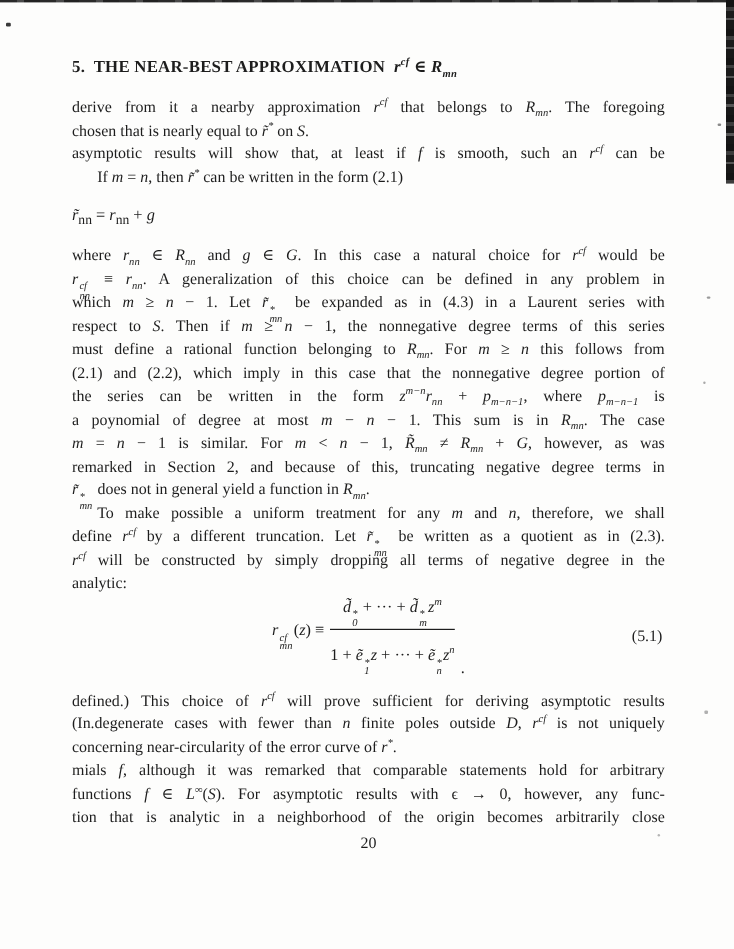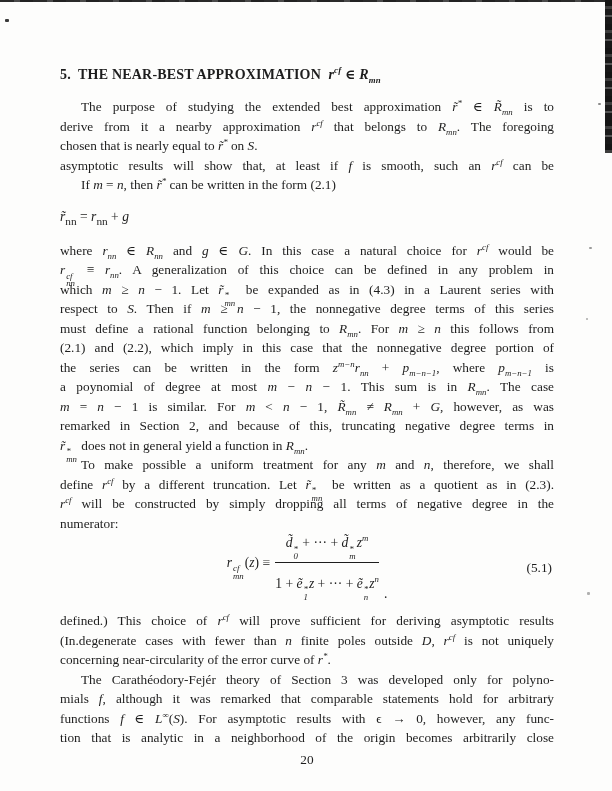--- a/index.html
+++ b/index.html
@@ -15,21 +15,21 @@
   .edge-right{position:absolute;right:0;top:0;width:7px;height:153px;
     background:repeating-linear-gradient(180deg,#141414 0 6px,#3d3d3d 6px 9px,#1b1b1b 9px 15px,#555 15px 17px,#181818 17px 24px);}
   .speck{position:absolute;border-radius:1px;}
   .sp1{left:5px;top:19px;width:4px;height:3px;background:#3a3a3a;}
   .sp2{right:11px;top:103px;width:3px;height:2px;background:#8a8a8a;}
   .sp3{right:20px;top:247px;width:3px;height:2px;background:#9a9a9a;}
   .sp4{right:24px;top:318px;width:2px;height:2px;background:#a8a8a8;}
   .sp5{right:22px;top:592px;width:3px;height:3px;background:#b0b0b0;}
   .sp6{left:548px;top:695px;width:2px;height:2px;background:#b5b5b5;}
 
-  .content{position:absolute;left:60px;top:66px;width:494px;}
+  .content{position:absolute;left:60px;top:48px;width:494px;}
   .doc-title{
     font-size:14px;font-weight:bold;letter-spacing:.2px;
     margin:0 0 14px 0;white-space:nowrap;
   }
   .para{margin:0;}
   .line{
     font-size:13.3px;line-height:19.5px;height:19.5px;
     text-align:justify;text-align-last:justify;overflow:visible;white-space:normal;
   }
   .line.last{text-align-last:left;}
@@ -78,21 +78,20 @@
   <div class="speck sp3"></div>
   <div class="speck sp4"></div>
   <div class="speck sp5"></div>
   <div class="speck sp6"></div>
 
   <div class="content">
 
     <div class="doc-title">5.&nbsp; THE NEAR-BEST APPROXIMATION &nbsp;<i>r</i><sup>cf</sup> ∈ <i>R</i><sub>mn</sub></div>
 
     <div class="para">
-      <div class="line ind">The purpose of studying the extended best approximation <i>r̃</i><sup>*</sup> ∈ <i>R̃</i><sub>mn</sub> is to</div>
       <div class="line">derive from it a nearby approximation <i>r</i><sup>cf</sup> that belongs to <i>R</i><sub>mn</sub>. The foregoing</div>
       <div class="line last">chosen that is nearly equal to <i>r̃</i><sup>*</sup> on <i>S</i>.</div>
       <div class="line">asymptotic results will show that, at least if <i>f</i> is smooth, such an <i>r</i><sup>cf</sup> can be</div>
     </div>
 
     <div class="para">
       <div class="line ind last">If <i>m</i> = <i>n</i>, then <i>r̃</i><sup>*</sup> can be written in the form (2.1)</div>
     </div>
 
     <div class="deq1"><i>r̃</i><sub>nn</sub> = <i>r</i><sub>nn</sub> + <i>g</i></div>
@@ -120,21 +119,21 @@
           </span> does not in general yield a function in <i>R</i><sub>mn</sub>.</div>
     </div>
 
     <div class="para">
       <div class="line ind">To make possible a uniform treatment for any <i>m</i> and <i>n</i>, therefore, we shall</div>
       <div class="line">define <i>r</i><sup>cf</sup> by a different truncation. Let <i>r̃</i><span class="ss">
             <span>*</span>
             <span>mn</span>
           </span> be written as a quotient as in (2.3).</div>
       <div class="line"><i>r</i><sup>cf</sup> will be constructed by simply dropping all terms of negative degree in the</div>
-      <div class="line last">numerator:</div>
+      <div class="line last">analytic:</div>
     </div>
 
     <div class="deq deq2">
       <span class="eq-lhs"><i>r</i><span class="ss">
             <span>cf</span>
             <span>mn</span>
           </span>(<i>z</i>) ≡</span>
       <span class="frac">
         <span class="num"><i>d̃</i><span class="ss">
               <span>*</span>
@@ -155,21 +154,20 @@
       <span class="eq-tag">(5.1)</span>
     </div>
 
     <div class="para">
       <div class="line">defined.) This choice of <i>r</i><sup>cf</sup> will prove sufficient for deriving asymptotic results</div>
       <div class="line">(In.degenerate cases with fewer than <i>n</i> finite poles outside <i>D</i>, <i>r</i><sup>cf</sup> is not uniquely</div>
       <div class="line last">concerning near-circularity of the error curve of <i>r</i><sup>*</sup>.</div>
     </div>
 
     <div class="para">
-      <div class="line ind">The Carathéodory-Fejér theory of Section 3 was developed only for polyno-</div>
       <div class="line">mials <i>f</i>, although it was remarked that comparable statements hold for arbitrary</div>
       <div class="line">functions <i>f</i> ∈ <i>L</i><sup>∞</sup>(<i>S</i>). For asymptotic results with ϵ → 0, however, any func-</div>
       <div class="line">tion that is analytic in a neighborhood of the origin becomes arbitrarily close</div>
     </div>
 
     <div class="page-number">20</div>
 
   </div>
 </div>
 

